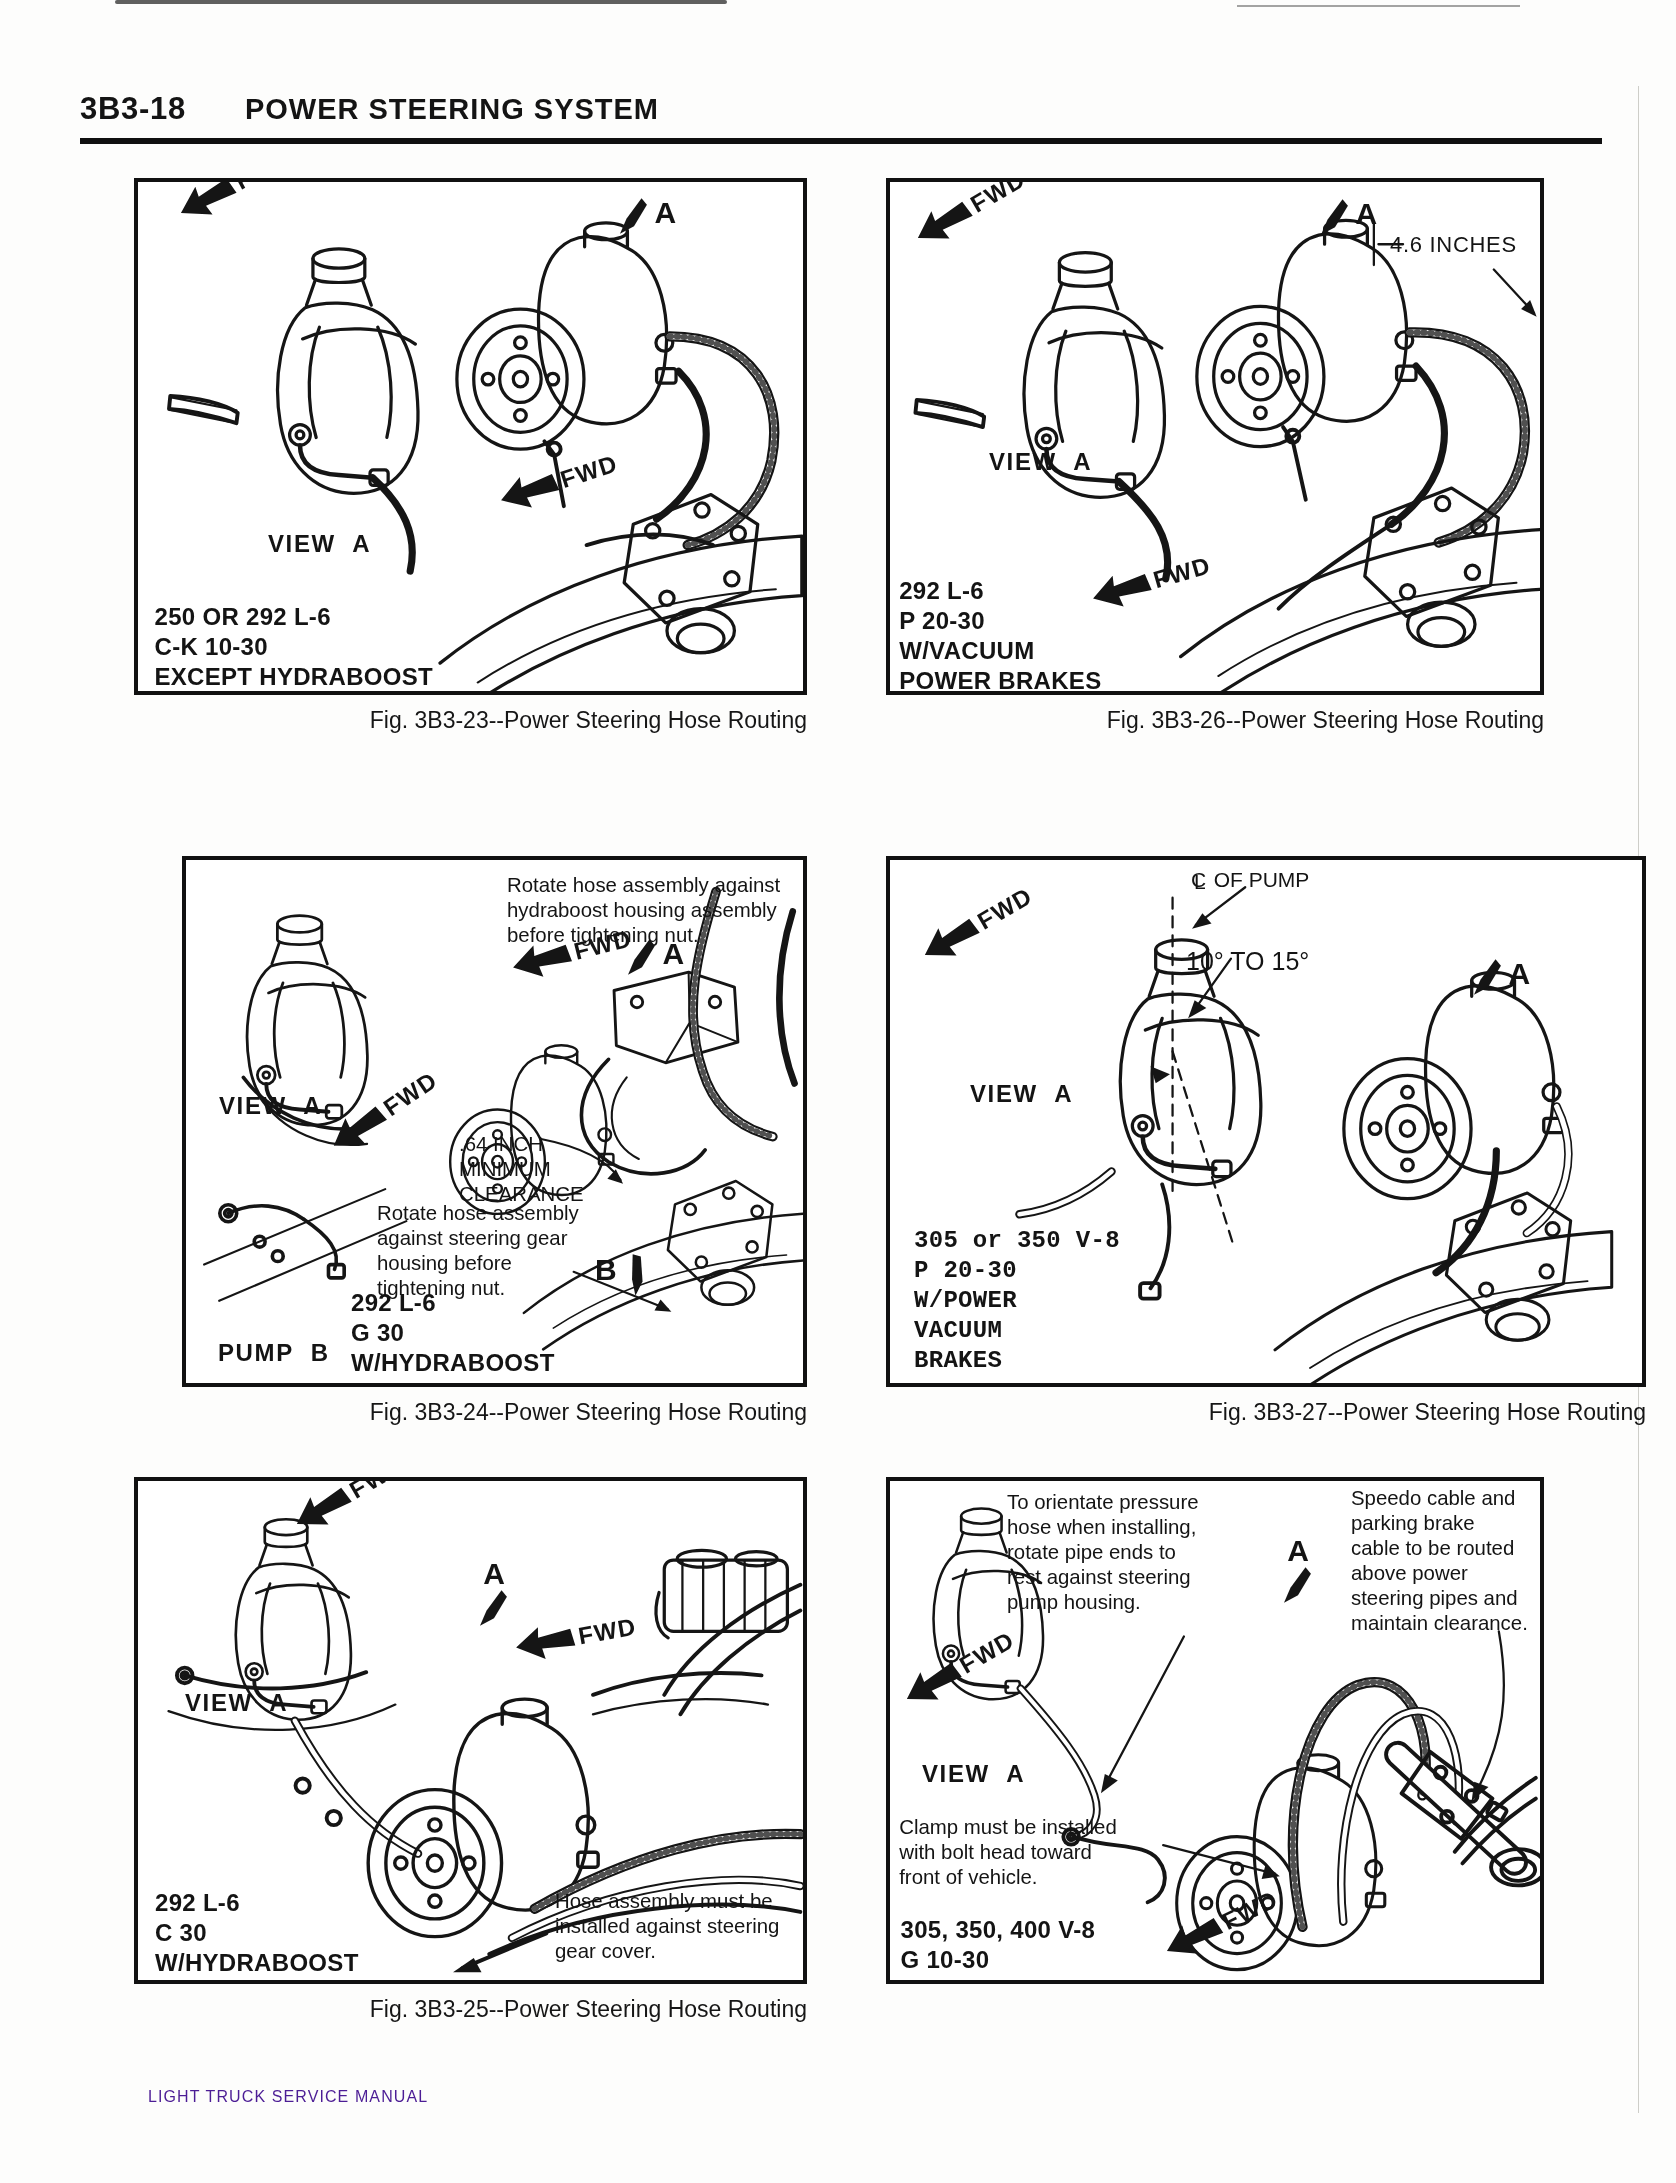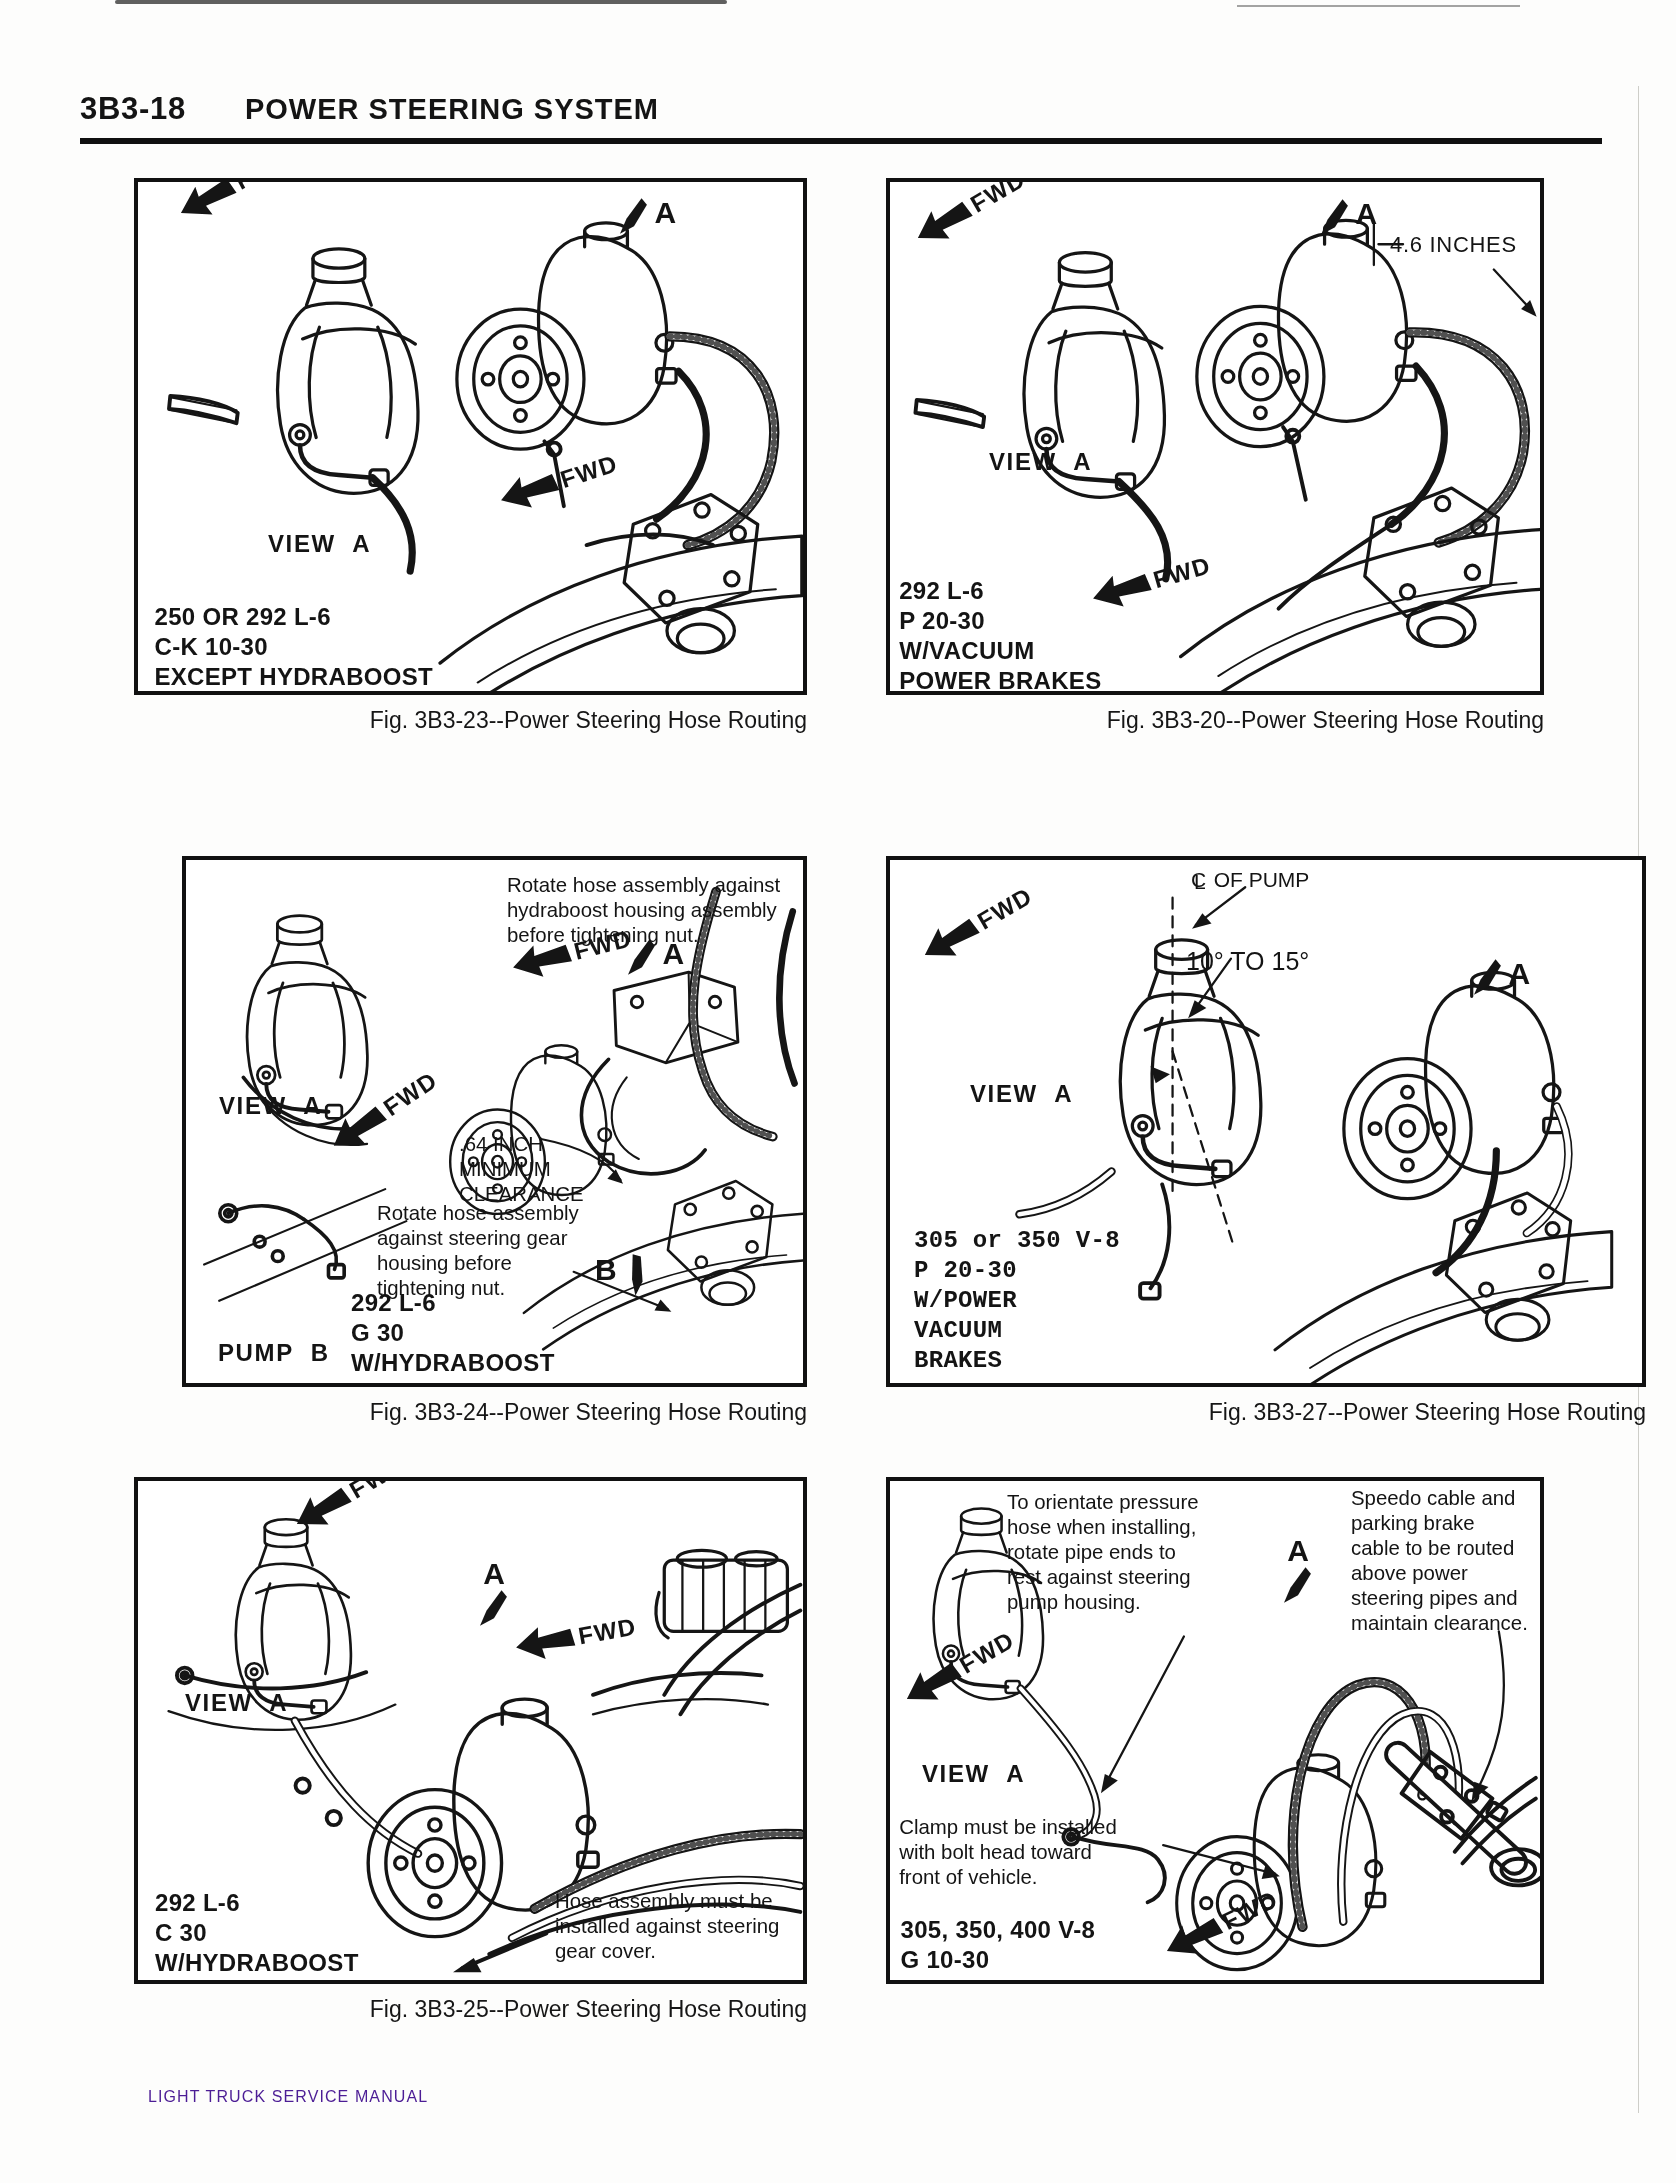--- a/index.html
+++ b/index.html
@@ -213,21 +213,21 @@
         <svg class="fwd-icon" viewBox="0 0 116 64">
             <use href="#fwd-shape" class="fill"></use>
           </svg>
         <span class="fwd-text">FWD</span>
       </div>
       <div class="lab model" style="left:9.2px;top:394px;">292 L-6
 P  20-30
 W/VACUUM
 POWER BRAKES</div>
     </div>
-    <figcaption>Fig. 3B3-20--Power Steering Hose Routing</figcaption>
+    <figcaption>Fig. 3B3-26--Power Steering Hose Routing</figcaption>
   </figure>
 
   <figure class="figure" style="left:94px;top:845px;width:673px;padding-left:48px;">
     <div class="panel" style="height:531px;">
       <svg class="art" viewBox="0 0 1022 806">
         <g class="ink">
           <use href="#pump-small" transform="translate(52,52) scale(0.92)"></use>
           <path class="p2" d="M95 330 C140 390 210 420 280 415"></path>
           <path class="p3" d="M120 360 C160 420 230 450 300 440"></path>
           <path class="p2" d="M70 555 C115 535 160 540 195 565"></path>

